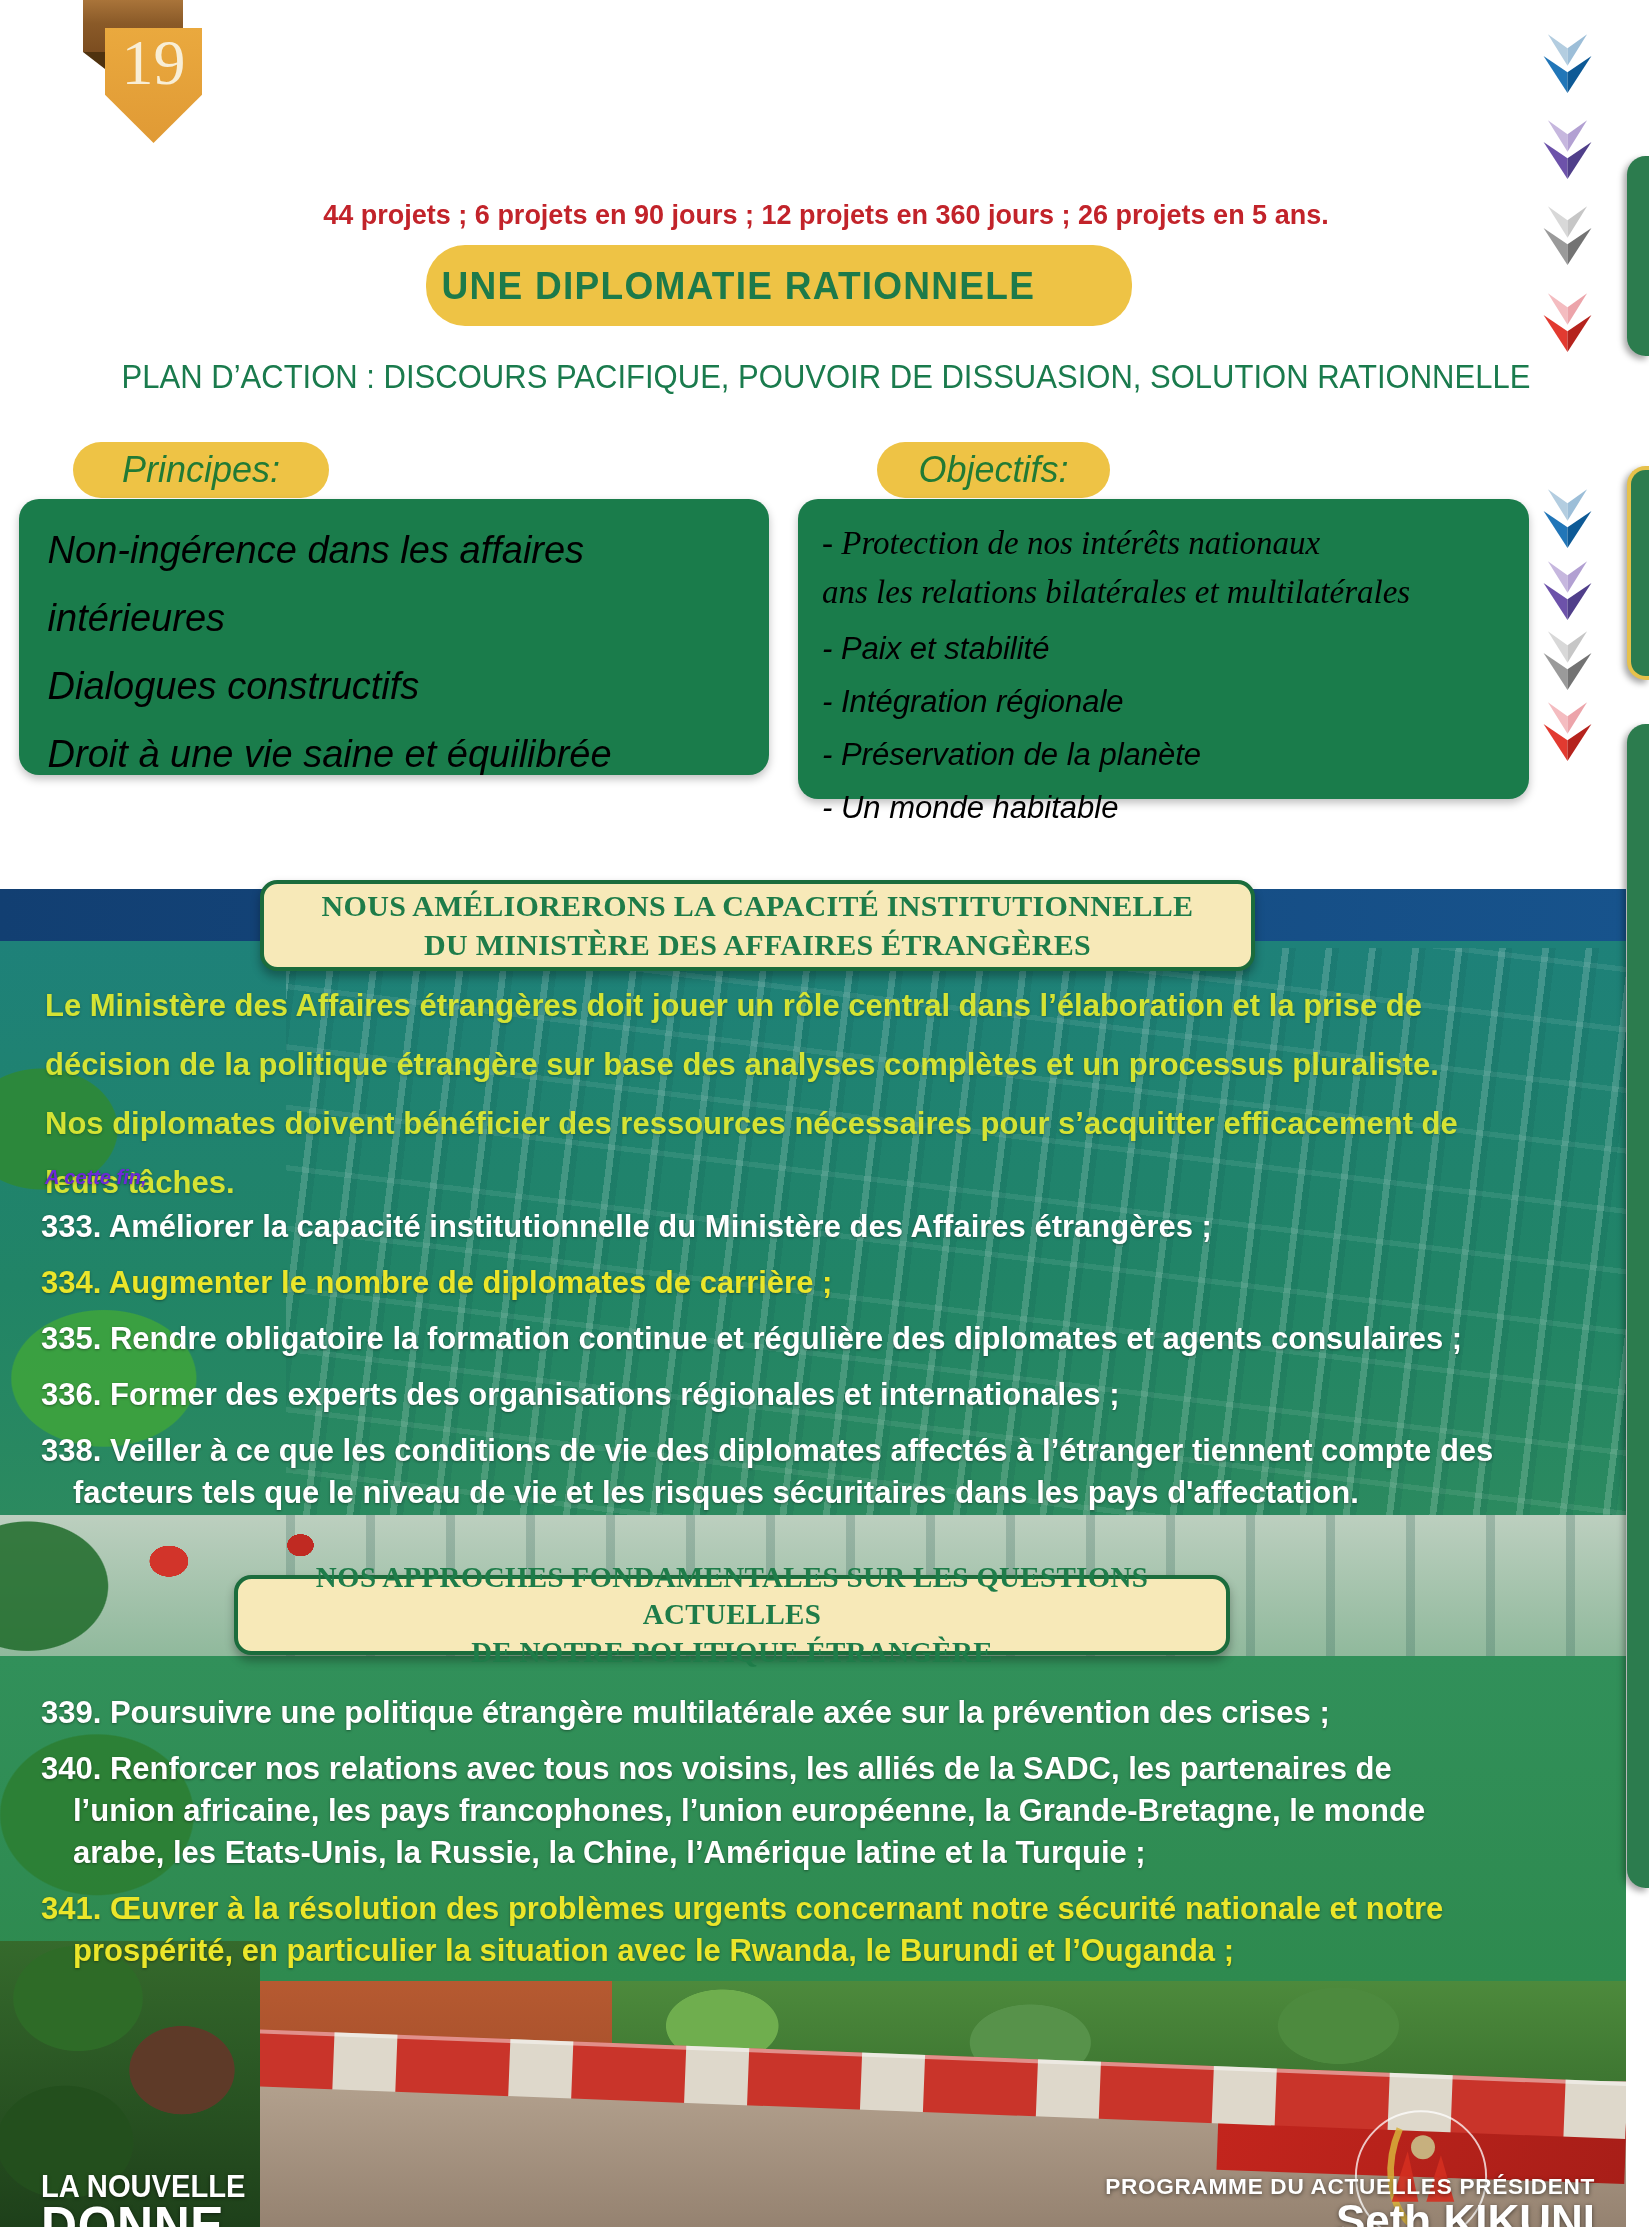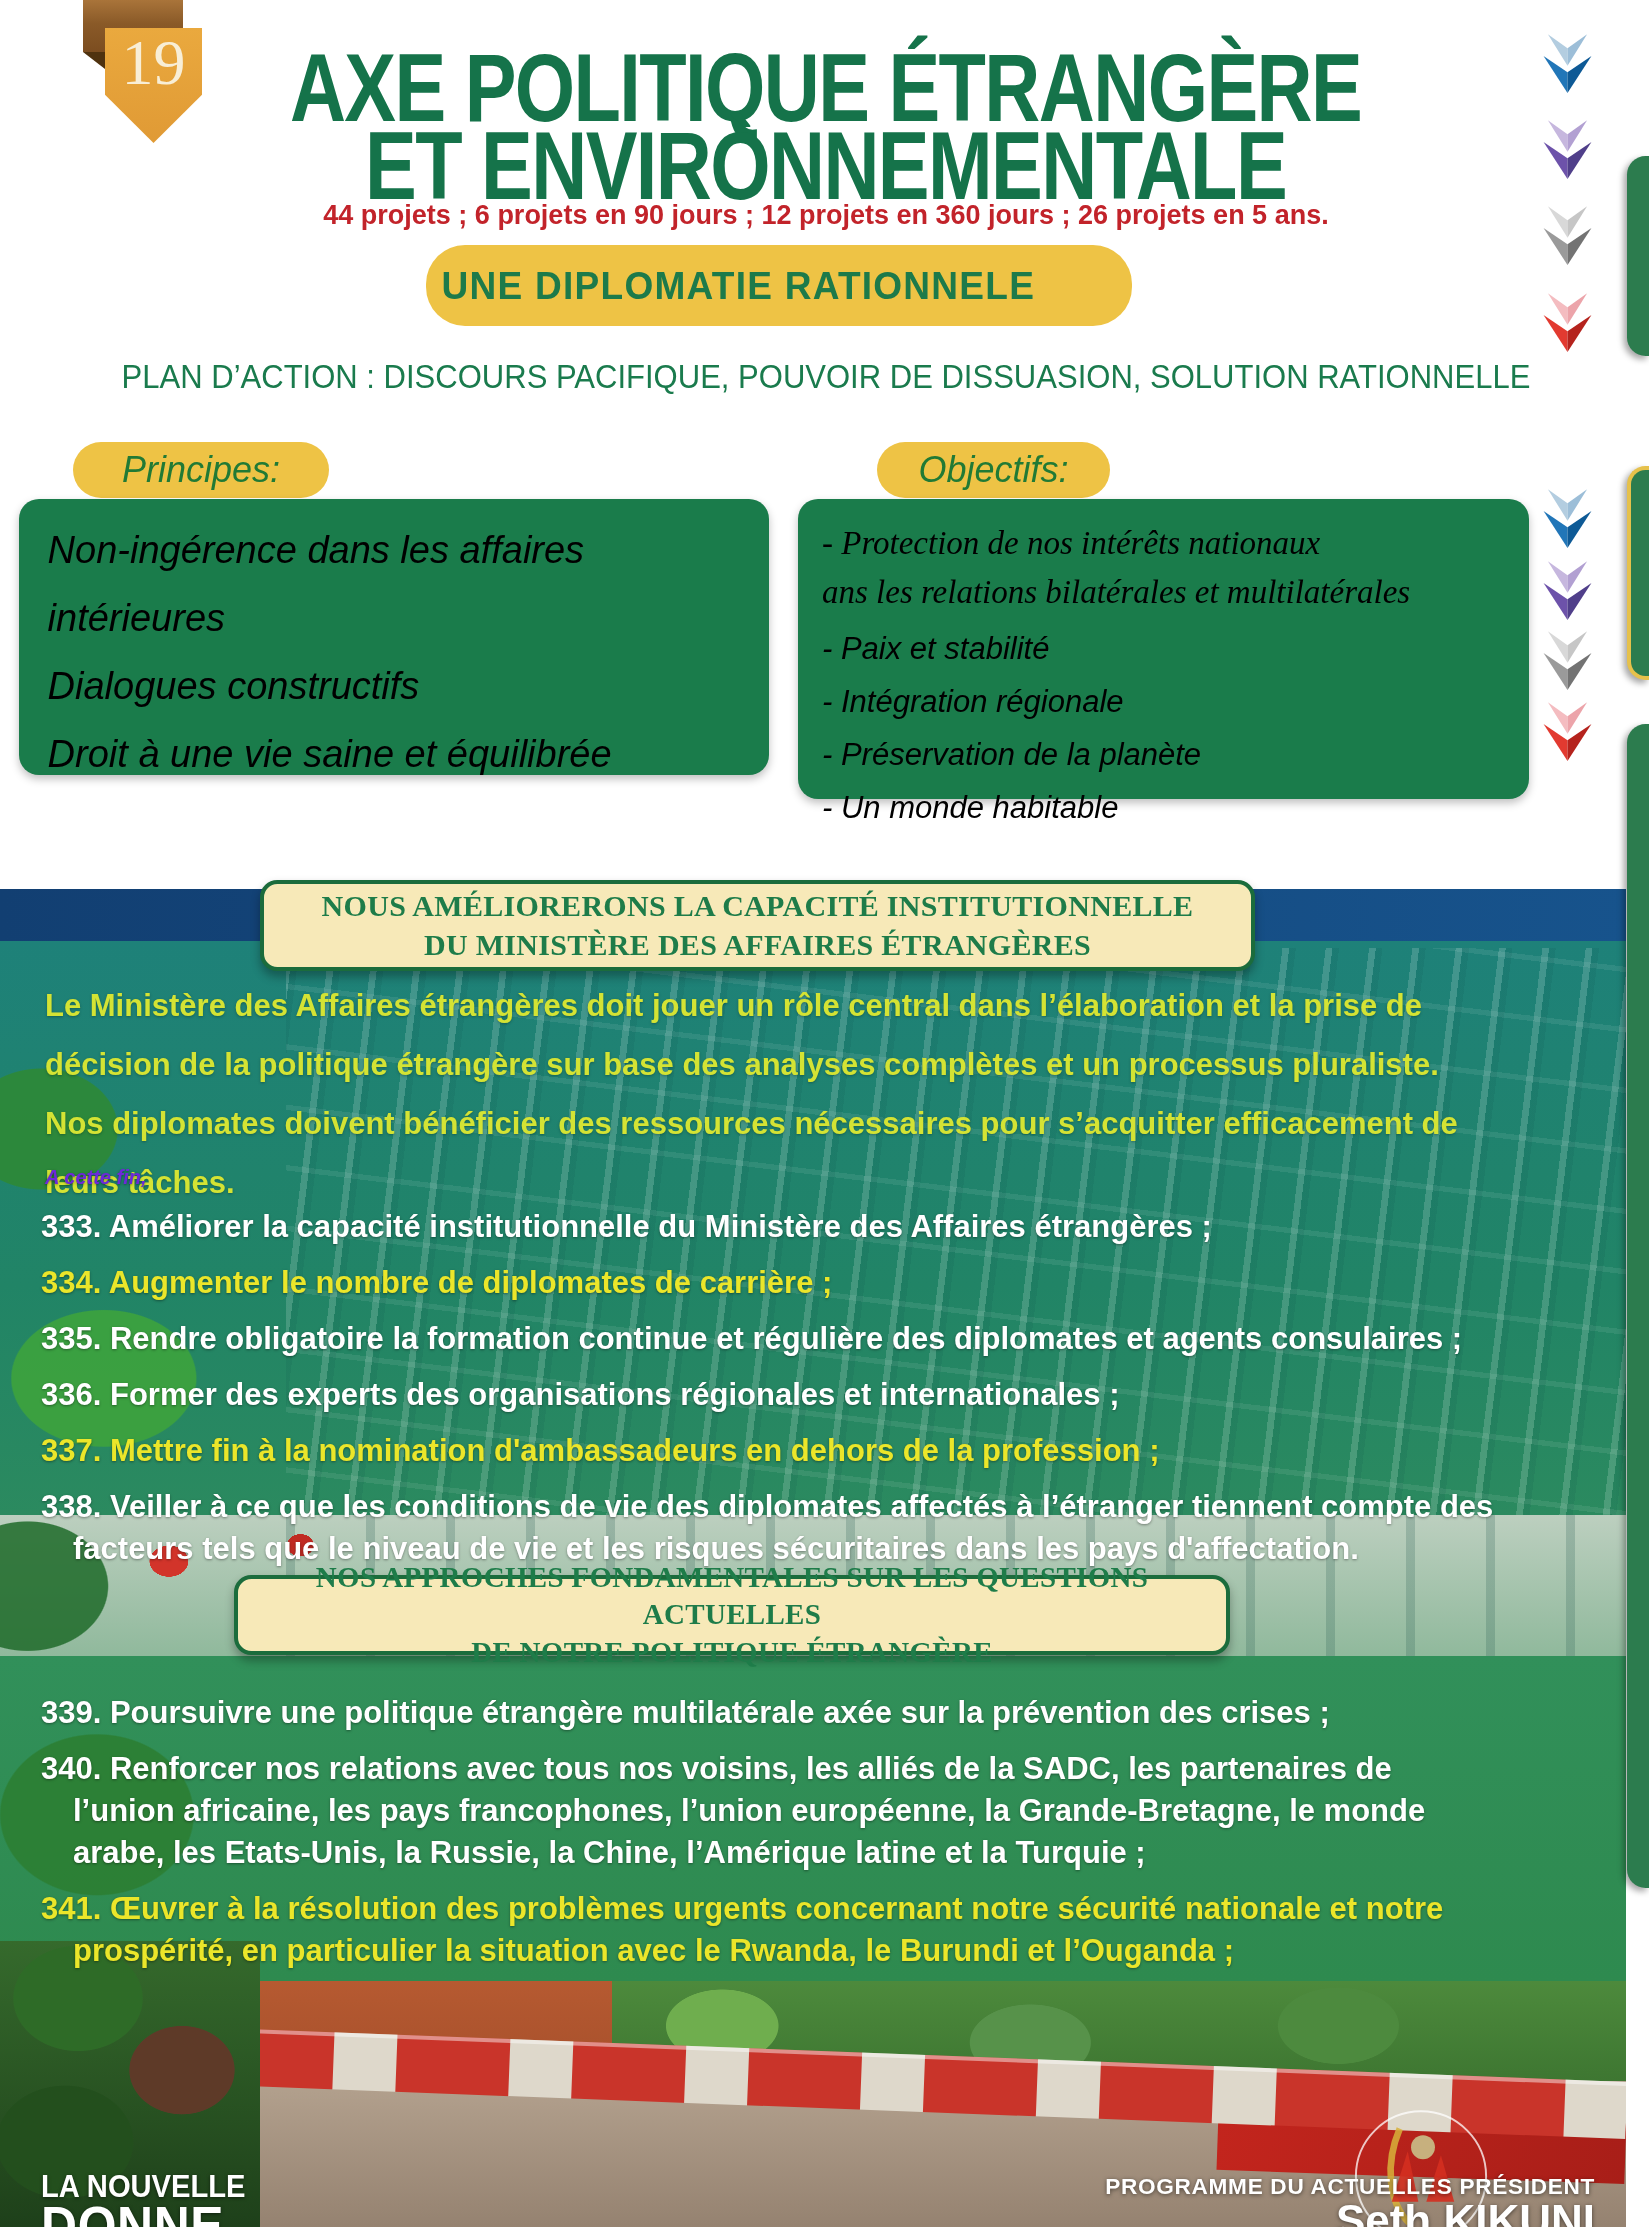--- a/index.html
+++ b/index.html
@@ -154,24 +154,20 @@
     <div class="redwall"></div>
     <div class="kerb"></div>
     <div class="plants-left"></div>
   </div>
 
   <div class="marker-ribbon"></div>
   <div class="marker-flag">
     <span class="marker-num">19</span>
   </div>
 
-  <h1 class="title">
-    <span class="title-line">AXE POLITIQUE ÉTRANGÈRE</span><br>
-    <span class="title-line">ET ENVIRÒNNEMENTALE</span>
-  </h1>
   <div class="subtitle">44 projets ; 6 projets en 90 jours ; 12 projets en 360 jours ; 26 projets en 5 ans.</div>
   <div class="banner">
     <span class="banner-text">UNE DIPLOMATIE RATIONNELE</span>
   </div>
   <div class="plan">PLAN D’ACTION : DISCOURS PACIFIQUE, POUVOIR DE DISSUASION, SOLUTION RATIONNELLE</div>
 
   <div class="pill pill-principles">
     <span>Principes:</span>
   </div>
   <div class="gbox box-principles">
@@ -255,21 +251,20 @@
   <div class="intro overlay-text">Le Ministère des Affaires étrangères doit jouer un rôle central dans l’élaboration et la prise de
 décision de la politique étrangère sur base des analyses complètes et un processus pluraliste.
 Nos diplomates doivent bénéficier des ressources nécessaires pour s’acquitter efficacement de
 leurs tâches.</div>
   <div class="leadin overlay-text">A cette fin,</div>
   <ul class="plist plist1 overlay-text">
     <li class="li">333. Améliorer la capacité institutionnelle du Ministère des Affaires étrangères ;</li>
     <li class="li hl">334. Augmenter le nombre de diplomates de carrière ;</li>
     <li class="li">335. Rendre obligatoire la formation continue et régulière des diplomates et agents consulaires ;</li>
     <li class="li">336. Former des experts des organisations régionales et internationales ;</li>
-    <li class="li hl">337. Mettre fin à la nomination d'ambassadeurs en dehors de la profession ;</li>
     <li class="li">338. Veiller à ce que les conditions de vie des diplomates affectés à l’étranger tiennent compte des
 facteurs tels que le niveau de vie et les risques sécuritaires dans les pays d'affectation.</li>
   </ul>
 
   <div class="sec-head sec-head2">
     <span>NOS APPROCHES FONDAMENTALES SUR LES QUESTIONS ACTUELLES
 DE NOTRE POLITIQUE ÉTRANGÈRE</span>
   </div>
   <ul class="plist plist2 overlay-text">
     <li class="li">339. Poursuivre une politique étrangère multilatérale axée sur la prévention des crises ;</li>

